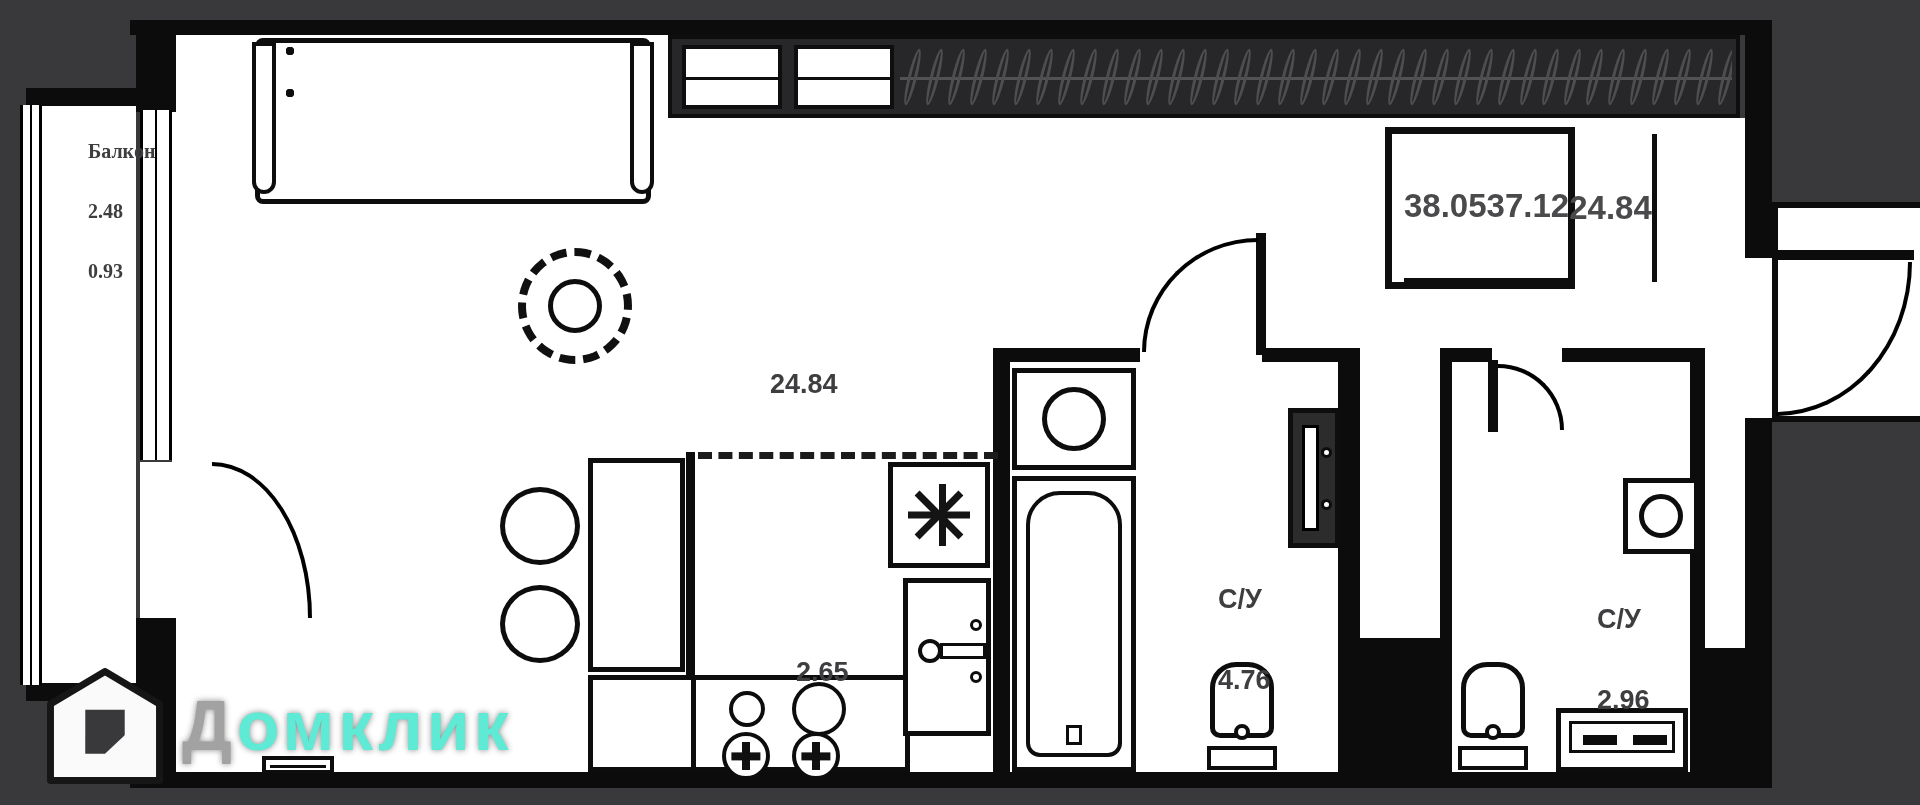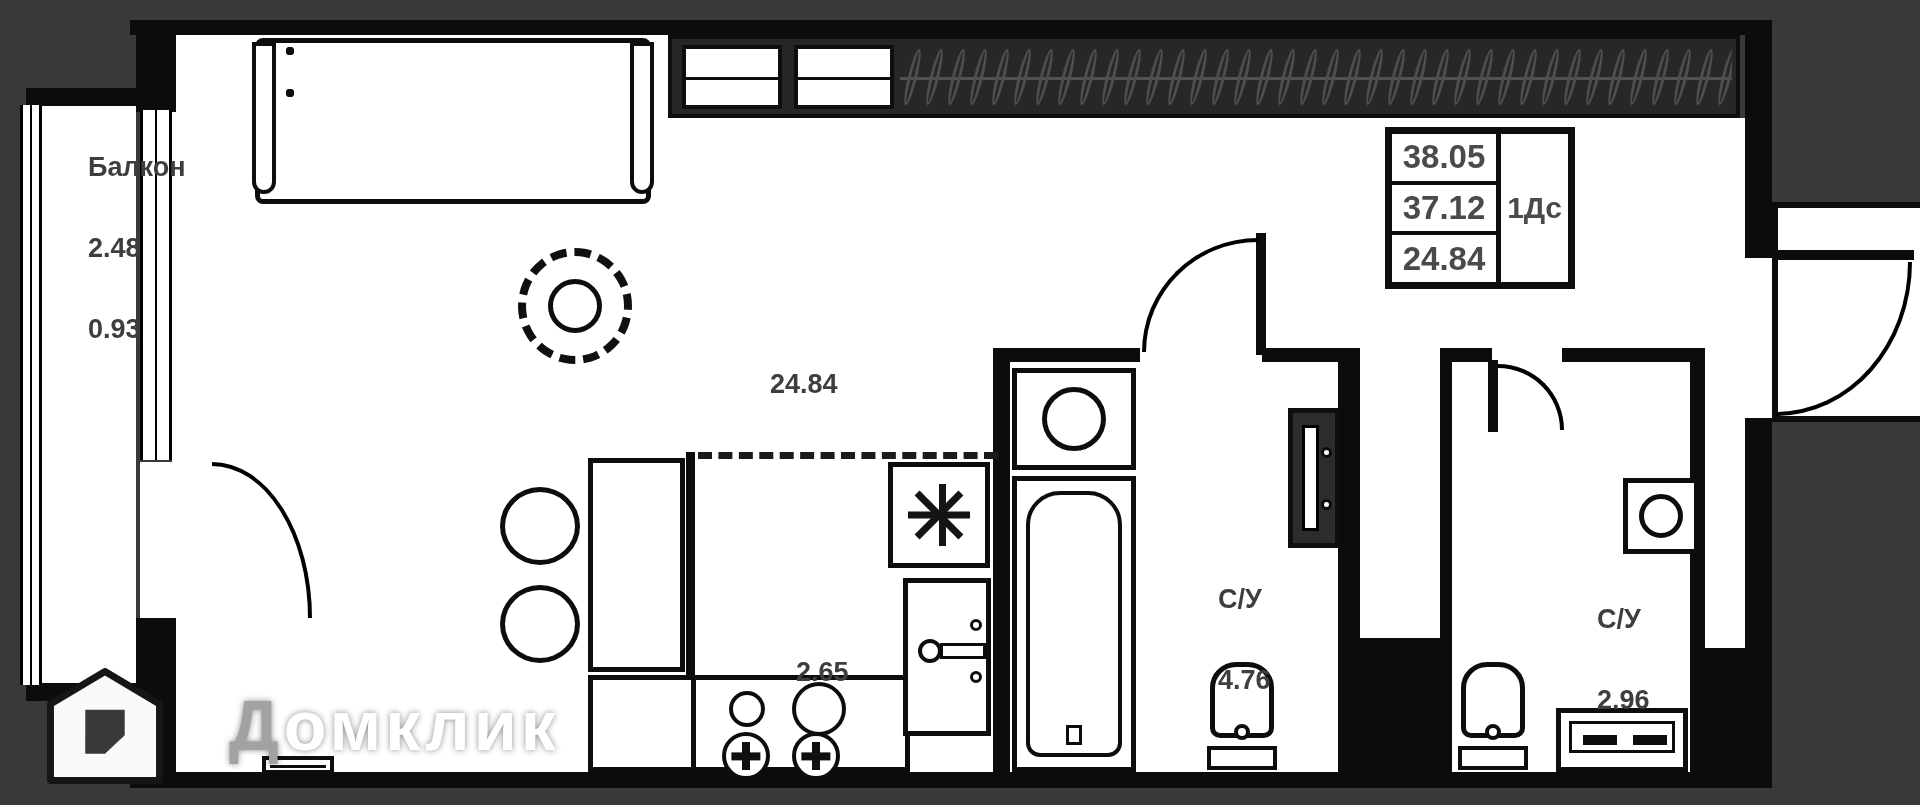--- a/index.html
+++ b/index.html
@@ -39,25 +39,25 @@
   .toilet .base{left:0;top:84px;width:70px;height:24px;border:4px solid #0d0d0d;background:#fff;}
   
   .snow{left:50%;top:50%;width:62px;height:62px;transform:translate(-50%,-50%);}
   .snow b{position:absolute;left:50%;top:0;width:7px;height:100%;background:#141414;transform-origin:center;}
   
   .plus b{position:absolute;left:50%;top:14%;width:8px;height:72%;background:#101010;transform:translateX(-50%);}
   .plus b.h{transform:translateX(-50%) rotate(90deg);}
   
   #watermark{left:46px;top:668px;display:flex;align-items:center;gap:18px;z-index:50;}
   #watermark svg{position:static;}
-  #wm-text{position:static;font-size:70px;font-weight:bold;letter-spacing:4px;color:#ffffff;text-shadow:0 0 6px rgba(0,0,0,.45);margin-left:47px;}
+  #wm-text{position:static;font-size:70px;font-weight:bold;letter-spacing:4px;color:#5eead4;text-shadow:0 0 6px rgba(0,0,0,.45);}
   #wm-text::first-letter{color:#a2a2a2;}
   
   #stamp{left:1385px;top:127px;width:190px;height:162px;border:7px solid #0e0e0e;background:#fff;display:flex;}
-  #stamp .col-l{position:static;flex:0 0 62%;display:flex;flex-direction:column;border-right:5px solid #0e0e0e;}
+  #stamp .col-l{position:static;flex:0 0 62%;display:flex;border-right:5px solid #0e0e0e;margin-left:12px;}
   #stamp .col-l div{position:static;flex:1;display:flex;align-items:center;justify-content:center;
     font-size:33px;font-weight:bold;color:#4a4a4c;border-bottom:4px solid #0e0e0e;}
   #stamp .col-l div:last-child{border-bottom:none;}
   #stamp .col-r{position:static;flex:1;display:flex;align-items:center;justify-content:center;
     font-size:30px;font-weight:bold;color:#4a4a4c;}
 </style>
 </head>
 <body>
 
 <div id="plan">
@@ -251,24 +251,23 @@
   <div class="arc" style="left:1498px;top:364px;width:66px;height:66px;border-top:4px solid #000;border-right:4px solid #000;border-top-right-radius:100% 100%;"></div>
   <div class="wall" style="left:1774px;top:250px;width:140px;height:10px;"></div>
   <div class="arc" style="left:1776px;top:262px;width:136px;height:154px;border-bottom:4px solid #000;border-right:4px solid #000;border-bottom-right-radius:100% 100%;"></div>
 
   <div id="stamp">
     <div class="col-l">
       <div>38.05</div>
       <div>37.12</div>
       <div>24.84</div>
     </div>
-    <div class="col-r">1Дс</div>
-  </div>
-
-  <div class="label" style="left:88px;top:106px;width:120px;font-size:27px;">
+  </div>
+
+  <div class="label" style="left:88px;top:106px;width:120px;font-size:20px;font-family:Liberation Serif, serif;">
     <span>Балкон</span><br>
     <span>2.48</span><br>
     <span>0.93</span>
   </div>
   <div class="label" style="left:770px;top:242px;width:180px;font-size:27px;">
     <br>
     <span>24.84</span>
   </div>
   <div class="label" style="left:796px;top:530px;width:220px;font-size:27px;">
     <br>

